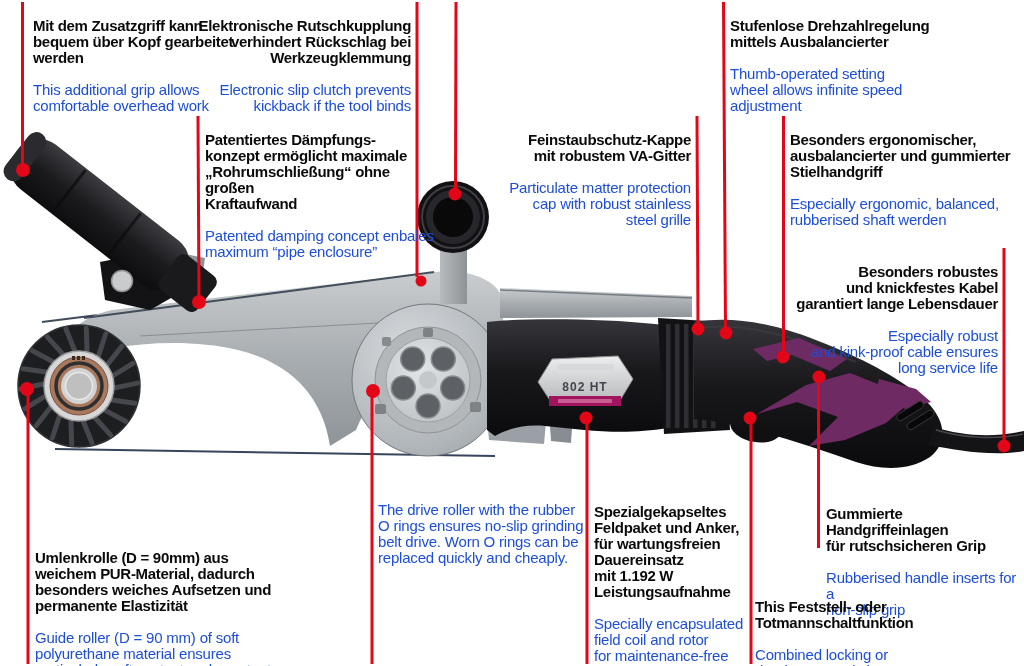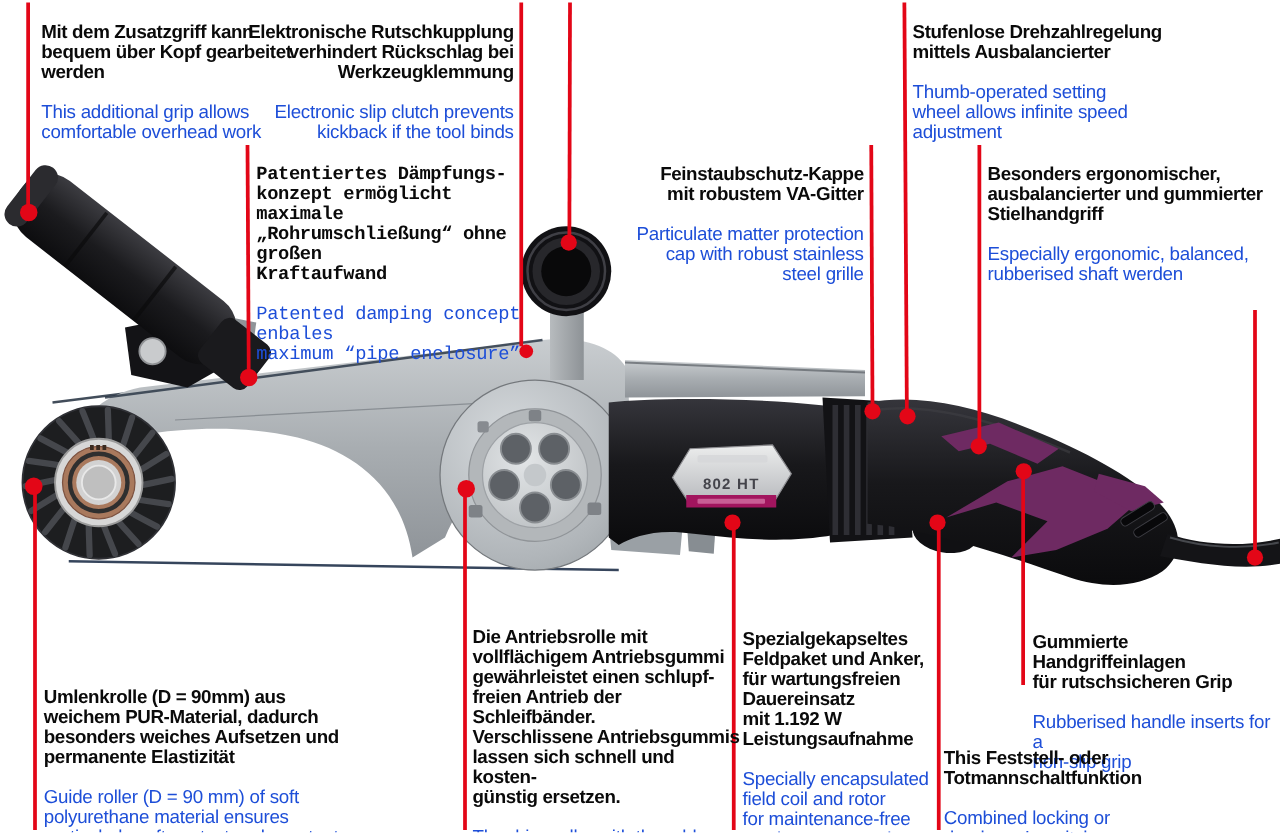--- a/index.html
+++ b/index.html
@@ -243,21 +243,21 @@
   </div>
 
   <div class="ann" style="left:730px;top:2px;width:210px;">
     <div class="de">Stufenlose Drehzahlregelung
 mittels Ausbalancierter</div>
     <div class="en">Thumb-operated setting
 wheel allows infinite speed
 adjustment</div>
   </div>
 
-  <div class="ann" style="left:205px;top:116px;width:230px;font-family:Liberation Mono, monospace;">
+  <div class="ann" style="left:205px;top:116px;width:230px;">
     <div class="de">Patentiertes Dämpfungs-
 konzept ermöglicht maximale
 „Rohrumschließung“ ohne großen
 Kraftaufwand</div>
     <div class="en">Patented damping concept enbales
 maximum “pipe enclosure”</div>
   </div>
 
   <div class="ann ar" style="left:490px;top:116px;width:201px;">
     <div class="de">Feinstaubschutz-Kappe
@@ -268,40 +268,41 @@
   </div>
 
   <div class="ann" style="left:790px;top:116px;width:225px;">
     <div class="de">Besonders ergonomischer,
 ausbalancierter und gummierter
 Stielhandgriff</div>
     <div class="en">Especially ergonomic, balanced,
 rubberised shaft werden</div>
   </div>
 
+  <div class="ann ar" style="left:788px;top:248px;width:210px;">
+    <div class="de">Besonders robustes
+und knickfestes Kabel
+garantiert lange Lebensdauer</div>
+    <div class="en">Especially robust
+and kink-proof cable ensures
+long service life</div>
+  </div>
 
   <div class="ann" style="left:35px;top:534px;width:240px;">
     <div class="de">Umlenkrolle (D = 90mm) aus
 weichem PUR-Material, dadurch
 besonders weiches Aufsetzen und
 permanente Elastizität</div>
     <div class="en">Guide roller (D = 90 mm) of soft
 polyurethane material ensures
 particularly soft contact and constant
 elasticity</div>
   </div>
 
   <div class="ann" style="left:378px;top:486px;width:215px;">
-    <div class="de">Die Antriebsrolle mit
-vollflächigem Antriebsgummi
-gewährleistet einen schlupf-
-freien Antrieb der Schleifbänder.
-Verschlissene Antriebsgummis
-lassen sich schnell und kosten-
-günstig ersetzen.</div>
     <div class="en">The drive roller with the rubber
 O rings ensures no-slip grinding
 belt drive. Worn O rings can be
 replaced quickly and cheaply.</div>
   </div>
 
   <div class="ann" style="left:594px;top:488px;width:160px;">
     <div class="de">Spezialgekapseltes
 Feldpaket und Anker,
 für wartungsfreien

